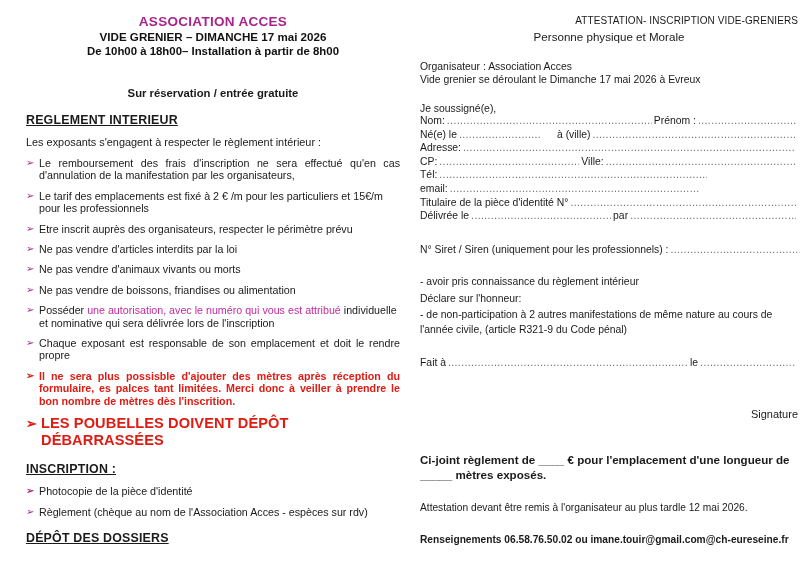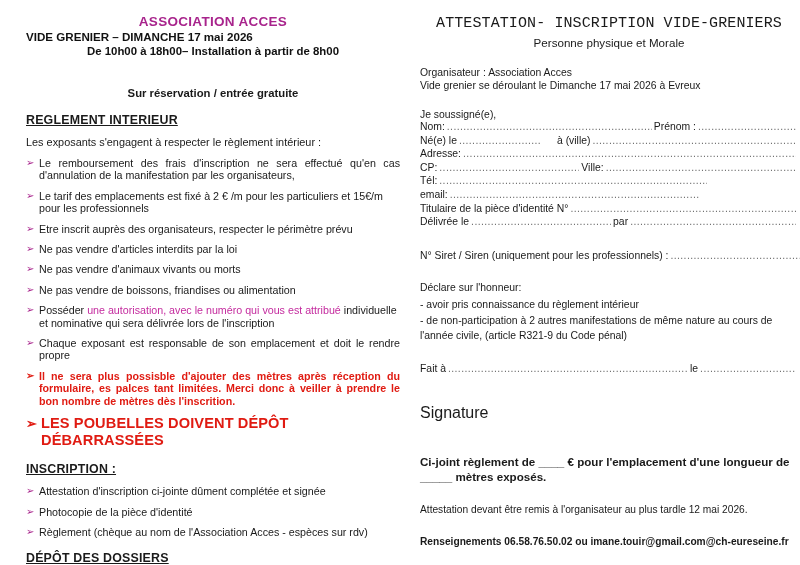--- a/index.html
+++ b/index.html
@@ -35,21 +35,21 @@
   
   .assoc-title {
     text-align: center;
     font-weight: bold;
     font-size: 13.5px;
     letter-spacing: 0.3px;
     color: #a8248c;
     margin: 2px 0 1px 0;
   }
   .assoc-sub {
-    text-align: left;
+    text-align: center;
     font-weight: bold;
     font-size: 11.6px;
     line-height: 14px;
     color: #111;
   }
   .assoc-sub2 {
     text-align: center;
     font-weight: bold;
     font-size: 11.4px;
     line-height: 14px;
@@ -110,25 +110,24 @@
   .bullet.bigred .mark {
     color: #e01b12;
     font-size: 13px;
     line-height: 17px;
   }
   .hl-magenta { color: #c42a9e; }
   .indent-first { text-indent: 10px; }
 
   
   .att-title {
-    text-align: center;
-    font-size: 15px;
+    text-align: right;
+    font-size: 10px;
     margin-top: 3px;
     letter-spacing: 0.1px;
-    font-family: Liberation Mono, monospace;
   }
   .att-sub {
     text-align: center;
     font-size: 11.6px;
     margin-top: 4px;
   }
   .org-block {
     font-size: 10.4px;
     line-height: 13px;
     margin-top: 17px;
@@ -166,22 +165,23 @@
 
   .siret-row { margin-top: 20px; }
   .declare {
     font-size: 10.4px;
     line-height: 14.5px;
     margin-top: 19px;
   }
   .declare .d-line { margin-bottom: 2px; }
   .fait-row { margin-top: 19px; }
   .signature {
-    font-size: 16px;
-    margin-top: 28px;
+    font-size: 11px;
+    margin-top: 38px;
+    text-align: right;
   }
   .cijoint {
     font-size: 11.6px;
     font-weight: bold;
     line-height: 15px;
     margin-top: 32px;
   }
   .attest-note {
     font-size: 10.2px;
     margin-top: 20px;
@@ -254,21 +254,20 @@
 
     <div class="bullet bigred">
       <span class="mark">➢</span>
       <span>LES POUBELLES DOIVENT DÉPÔT DÉBARRASSÉES</span>
     </div>
 
     <div class="sec-head tight">INSCRIPTION :</div>
 
     <div class="bullet">
       <span class="mark">➢</span>
-      <span>Attestation d'inscription ci-jointe dûment complétée et signée</span>
     </div>
     <div class="bullet">
       <span class="mark">➢</span>
       <span>Photocopie de la pièce d'identité</span>
     </div>
     <div class="bullet">
       <span class="mark">➢</span>
       <span>Règlement (chèque au nom de l'Association Acces - espèces sur rdv)</span>
     </div>
 
@@ -336,22 +335,22 @@
       <span class="lbl">par</span>
       <span class="dots">............................................................................................................</span>
     </div>
 
     <div class="field-row siret-row">
       <span class="lbl">N° Siret / Siren (uniquement pour les professionnels) :</span>
       <span class="dots w-siret">............................................................................................................</span>
     </div>
 
     <div class="declare">
+      <div class="d-line">- avoir pris connaissance du règlement intérieur</div>
       <div class="d-line">Déclare sur l'honneur:</div>
-      <div class="d-line">- avoir pris connaissance du règlement intérieur</div>
       <div class="d-line">- de non-participation à 2 autres manifestations de même nature au cours de l'année civile, (article R321-9 du Code pénal)</div>
     </div>
 
     <div class="field-row fait-row">
       <span class="lbl">Fait à</span>
       <span class="dots w-xl">............................................................................................................</span>
       <span class="lbl">le</span>
       <span class="dots">............................................................................................................</span>
     </div>
 

